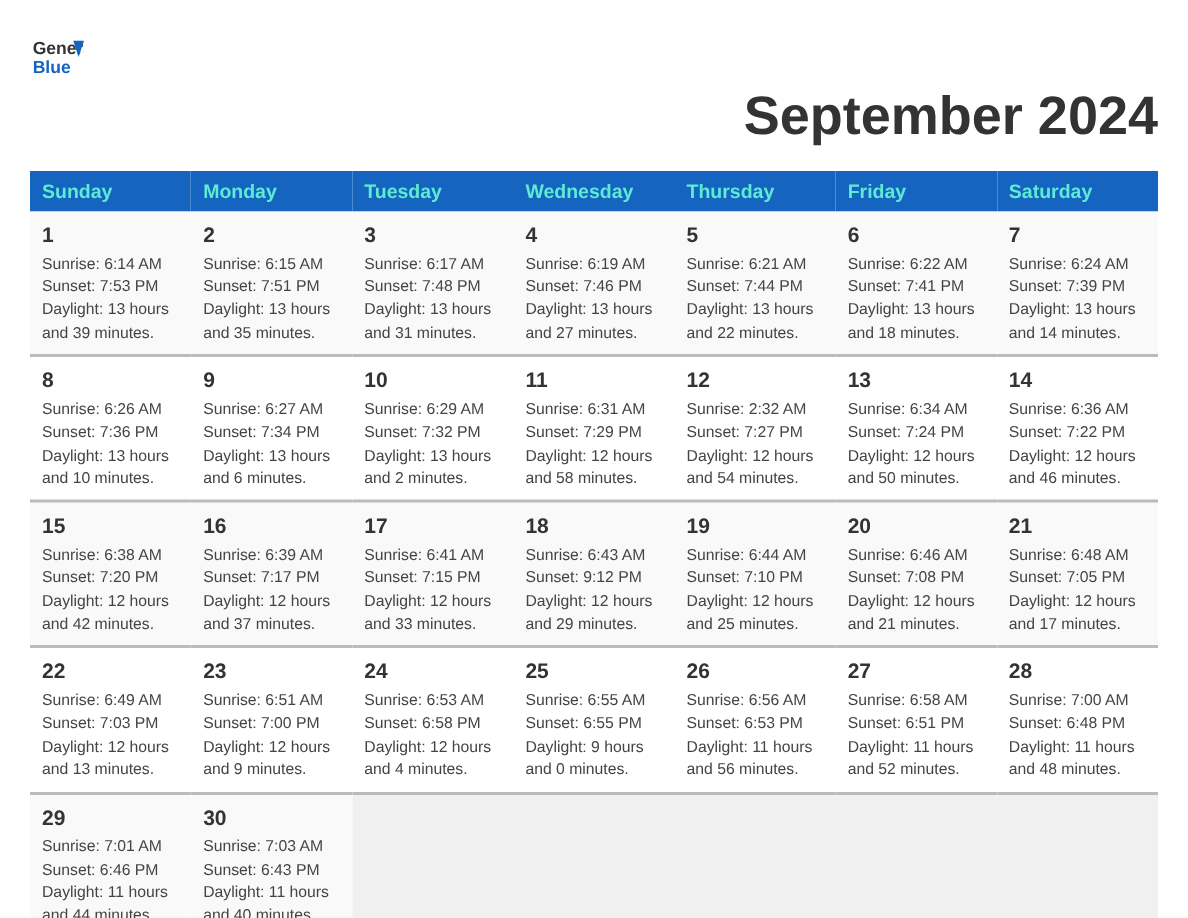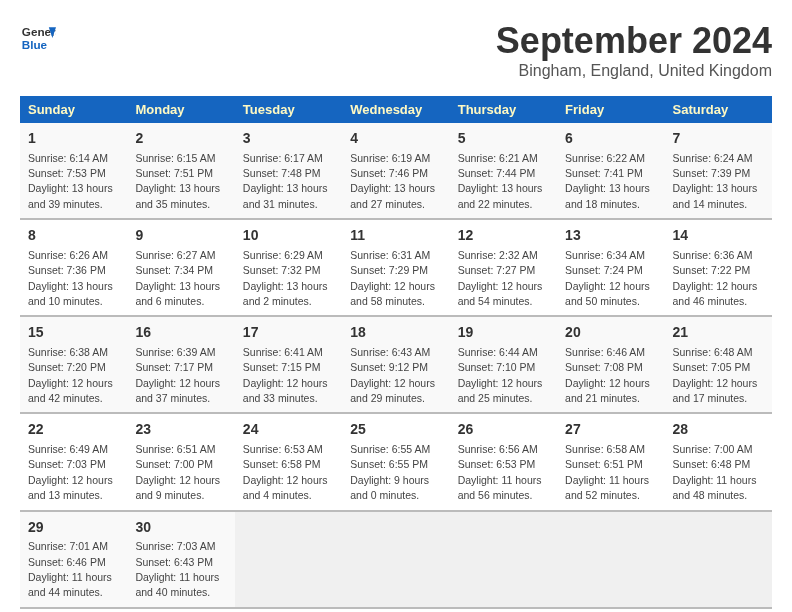--- a/index.html
+++ b/index.html
@@ -20,38 +20,39 @@
       display: flex;
       align-items: center;
       gap: 4px;
     }
     .logo-icon {
       width: 36px;
       height: 36px;
     }
     .title-section {
       text-align: right;
+      margin-top: 36px;
     }
     .month-title {
       font-size: 36px;
       font-weight: bold;
       color: #333;
     }
     .location-title {
       font-size: 16px;
       color: #555;
     }
     table {
       width: 100%;
       border-collapse: collapse;
       font-size: 11px;
     }
     thead th {
       background-color: #1565c0;
-      color: #fef9c3;
+      color: #5eead4;
       padding: 6px 8px;
       text-align: left;
       font-size: 13px;
       font-weight: bold;
     }
     tbody tr {
       border-bottom: 1px solid #ddd;
     }
     tbody tr:nth-child(odd) {
       background-color: #f9f9f9;
@@ -83,21 +84,20 @@
 <div class="header-section">
   <div class="logo">
     <svg class="logo-icon" viewBox="0 0 40 40">
       <text x="2" y="18" font-family="Arial" font-size="13" font-weight="bold" fill="#333">General</text>
       <text x="2" y="32" font-family="Arial" font-size="13" font-weight="bold" fill="#1565c0">Blue</text>
       <polygon points="32,8 40,8 36,20" fill="#1565c0"></polygon>
     </svg>
   </div>
   <div class="title-section">
     <div class="month-title">September 2024</div>
-    <div class="location-title">Bingham, England, United Kingdom</div>
   </div>
 </div>
 
 <table>
   <thead>
     <tr>
       <th>Sunday</th>
       <th>Monday</th>
       <th>Tuesday</th>
       <th>Wednesday</th>

